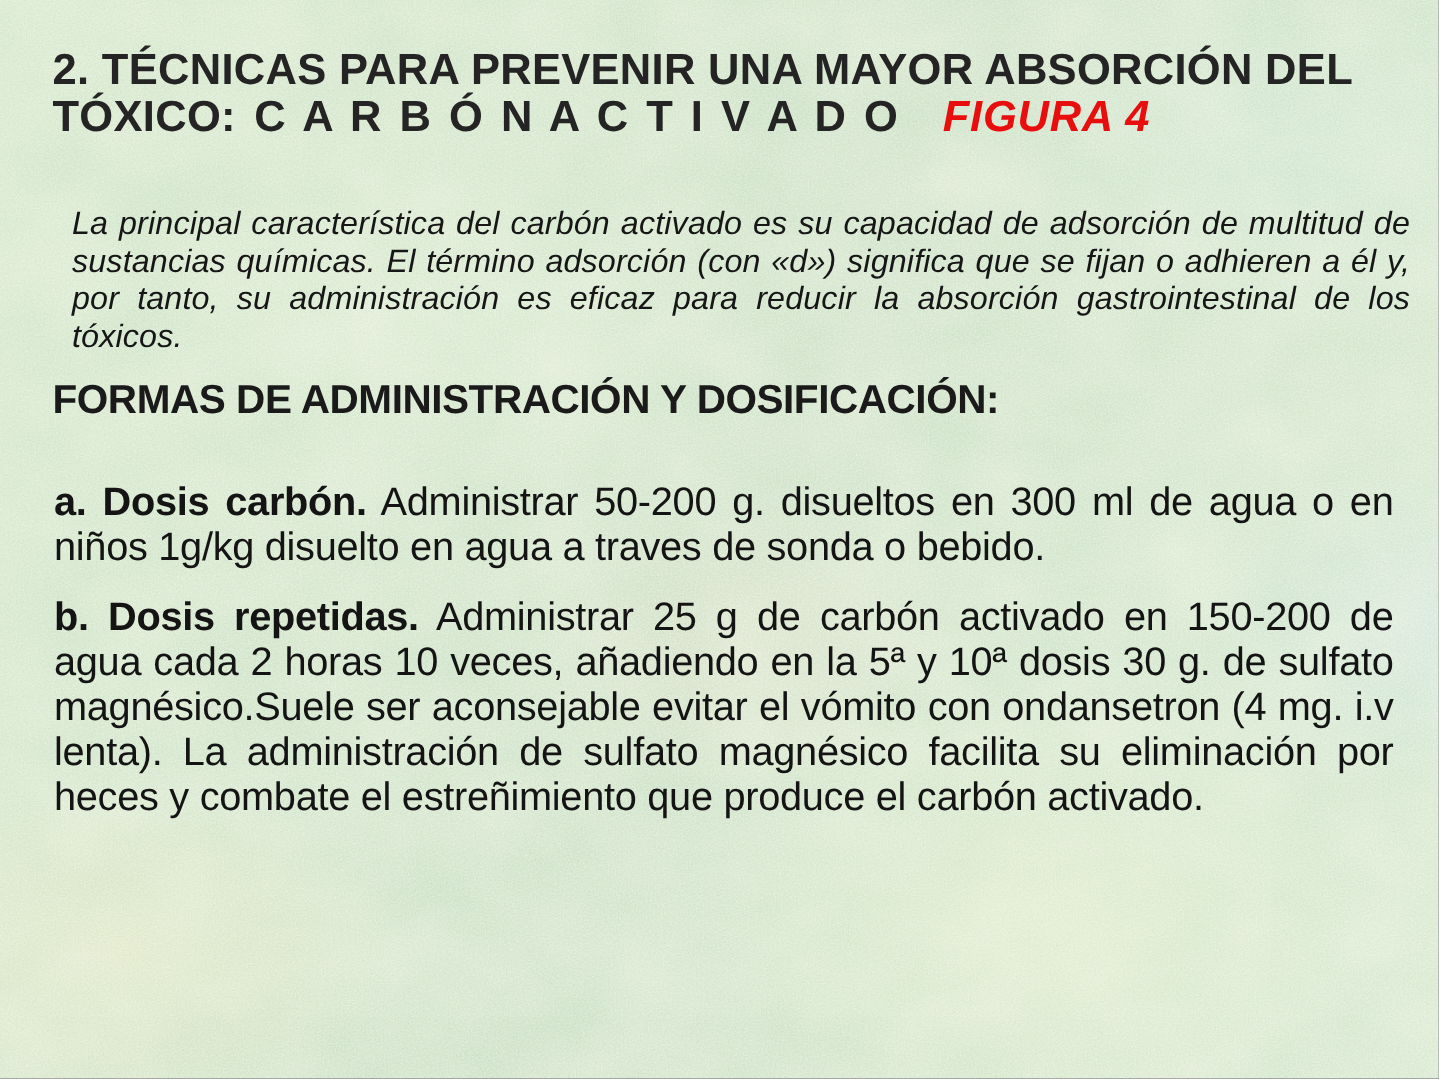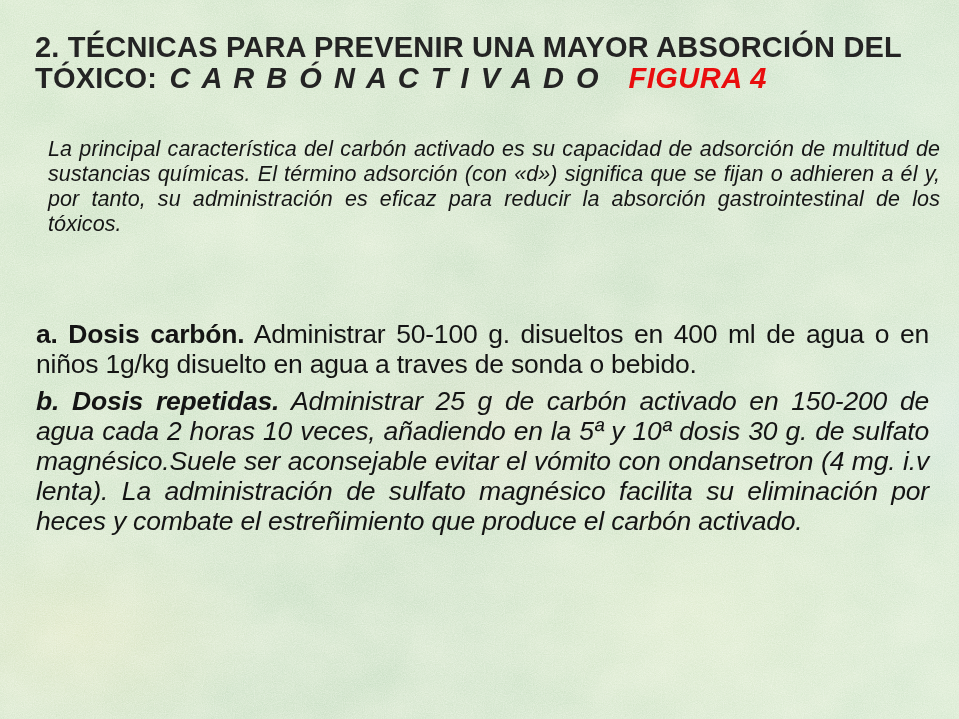--- a/index.html
+++ b/index.html
@@ -45,21 +45,20 @@
     top: 32px;
     width: 900px;
     margin: 0;
     font-size: 29px;
     font-weight: bold;
     color: #242424;
     line-height: 31px;
     letter-spacing: 0.2px;
   }
   .title .emph {
-    font-style: italic;
     letter-spacing: 2px;
     margin-left: 4px;
   }
   .title .figura {
     font-style: italic;
     color: #e90e0e;
     letter-spacing: 0.5px;
     margin-left: 28px;
   }
   .intro {
@@ -95,22 +94,21 @@
     font-size: 26.5px;
     line-height: 30px;
     color: #141414;
     text-align: justify;
     letter-spacing: -0.2px;
   }
   .item {
     margin: 0;
   }
   .item.item-b {
-    margin-top: 7px;
-    font-style: italic;
+    margin-top: 17px;
   }
   .item b {
     font-weight: bold;
   }
 </style>
 </head>
 <body>
 
 <div class="slide">
 
@@ -136,20 +134,21 @@
 
   <div class="content-layer">
 
     <h1 class="title">
       <span>2. TÉCNICAS PARA PREVENIR UNA MAYOR ABSORCIÓN DEL</span><br>
       <span>TÓXICO: </span><span class="emph">C A R B Ó N  A C T I V A D O</span><span class="figura">FIGURA 4</span>
     </h1>
 
     <p class="intro">La principal característica del carbón activado es su capacidad de adsorción de multitud de sustancias químicas. El término adsorción (con «d») significa que se fijan o adhieren a él y, por tanto, su administración es eficaz para reducir la absorción gastrointestinal de los tóxicos.</p>
 
+    <h2 class="heading">FORMAS DE ADMINISTRACIÓN Y DOSIFICACIÓN:</h2>
 
     <div class="body-block">
-      <p class="item item-a"><b>a. Dosis carbón.</b><span> Administrar 50-100 g. disueltos en 400 ml de agua o en niños 1g/kg disuelto en agua a traves de sonda o bebido.</span></p>
+      <p class="item item-a"><b>a. Dosis carbón.</b><span> Administrar 50-200 g. disueltos en 300 ml de agua o en niños 1g/kg disuelto en agua a traves de sonda o bebido.</span></p>
       <p class="item item-b"><b>b. Dosis repetidas.</b><span> Administrar 25 g de carbón activado en 150-200 de agua cada 2 horas 10 veces, añadiendo en la 5ª y 10ª dosis 30 g. de sulfato magnésico.Suele ser aconsejable evitar el vómito con ondansetron (4 mg. i.v lenta). La administración de sulfato magnésico facilita su eliminación por heces y combate el estreñimiento que produce el carbón activado.</span></p>
     </div>
 
   </div>
 </div>
 
 </body></html>

